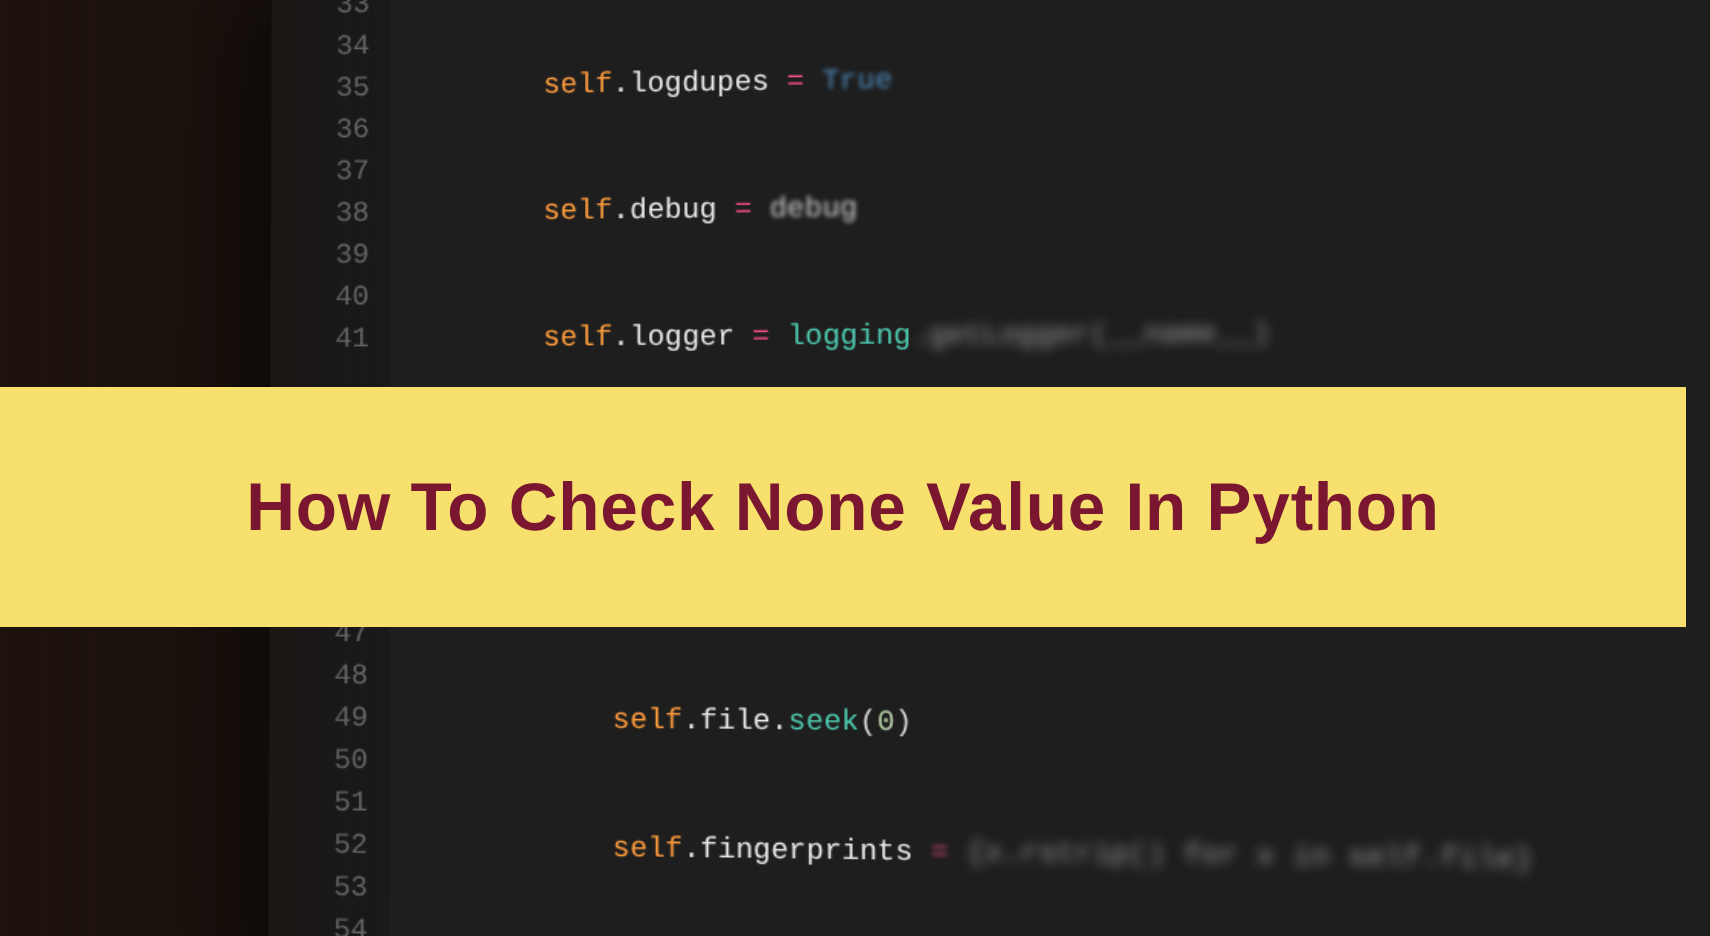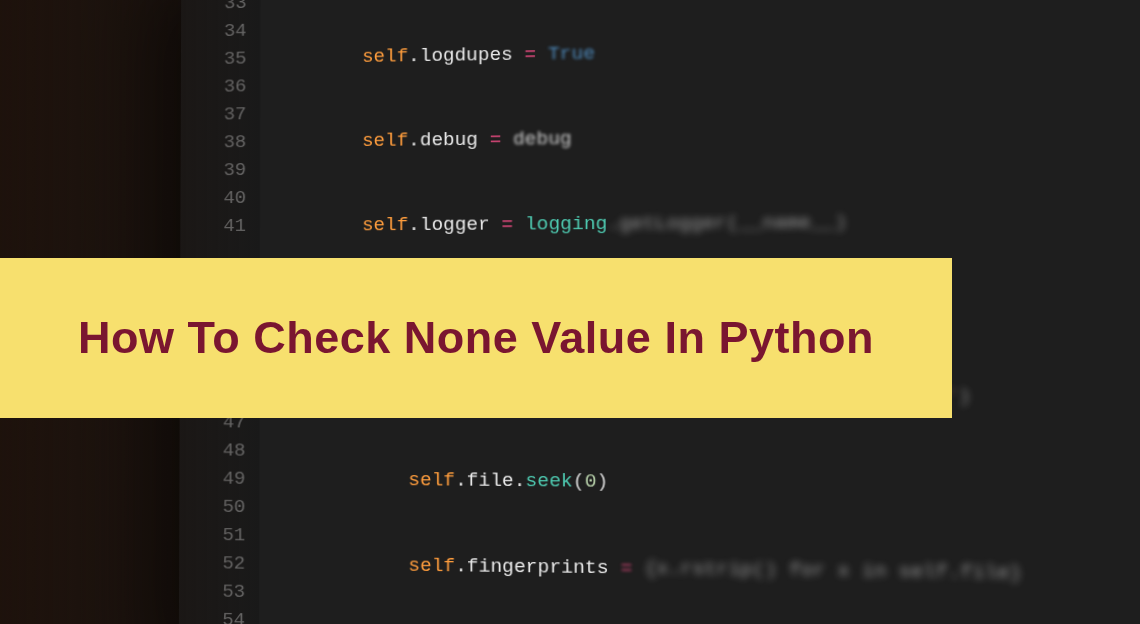--- a/index.html
+++ b/index.html
@@ -67,21 +67,21 @@
     .num { color: #b5cea8; }
     .str { color: #ce9178; }
     .bool { color: #569cd6; }
     .paren { color: #d4d4d4; }
     .blur1 { filter: blur(1.8px); opacity: 0.85; }
     .blur2 { filter: blur(3.5px); opacity: 0.6; }
     .banner {
       position: absolute;
       top: 258px;
       left: 0;
-      width: 952px;
+      width: 1124px;
       height: 160px;
       background: #f7e06e;
       z-index: 10;
       display: flex;
       align-items: center;
       justify-content: center;
     }
     .banner-title {
       font-family: "Segoe UI", "Helvetica Neue", Arial, sans-serif;
       font-weight: 800;

